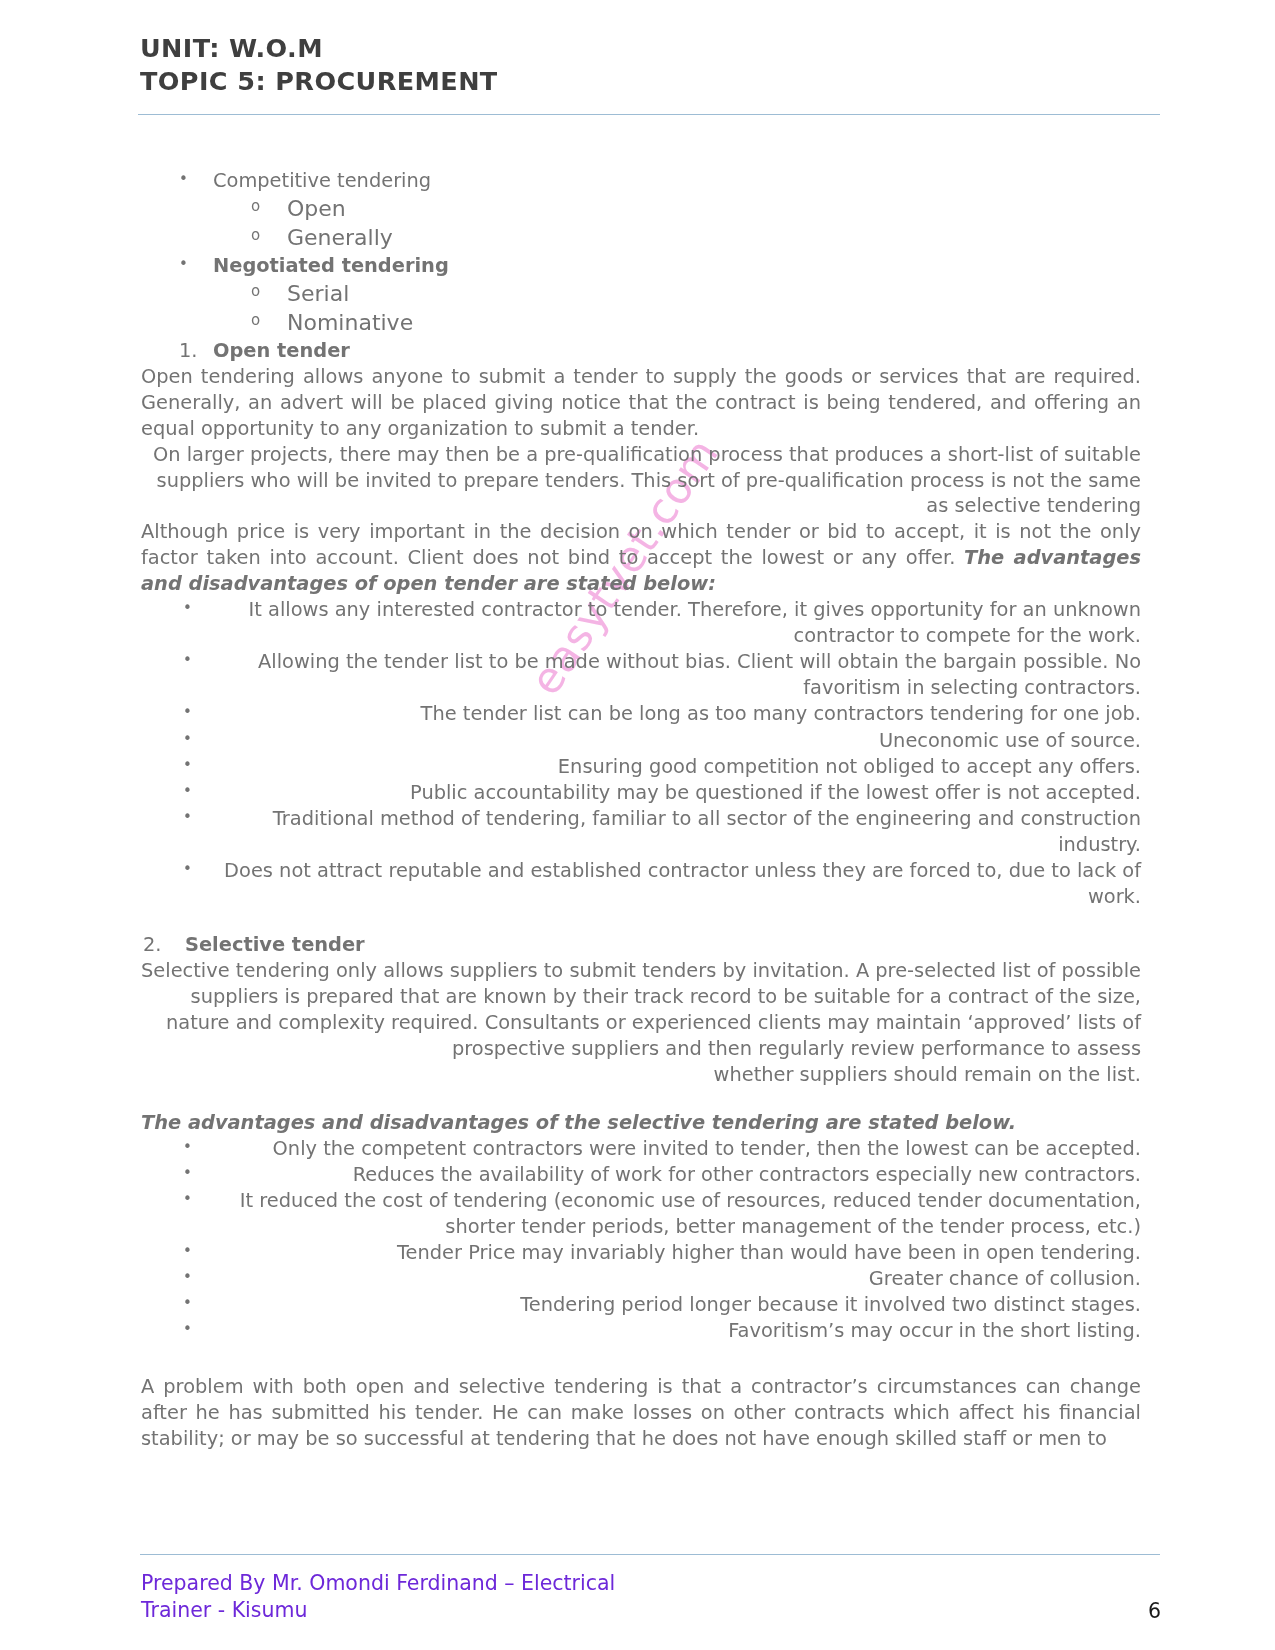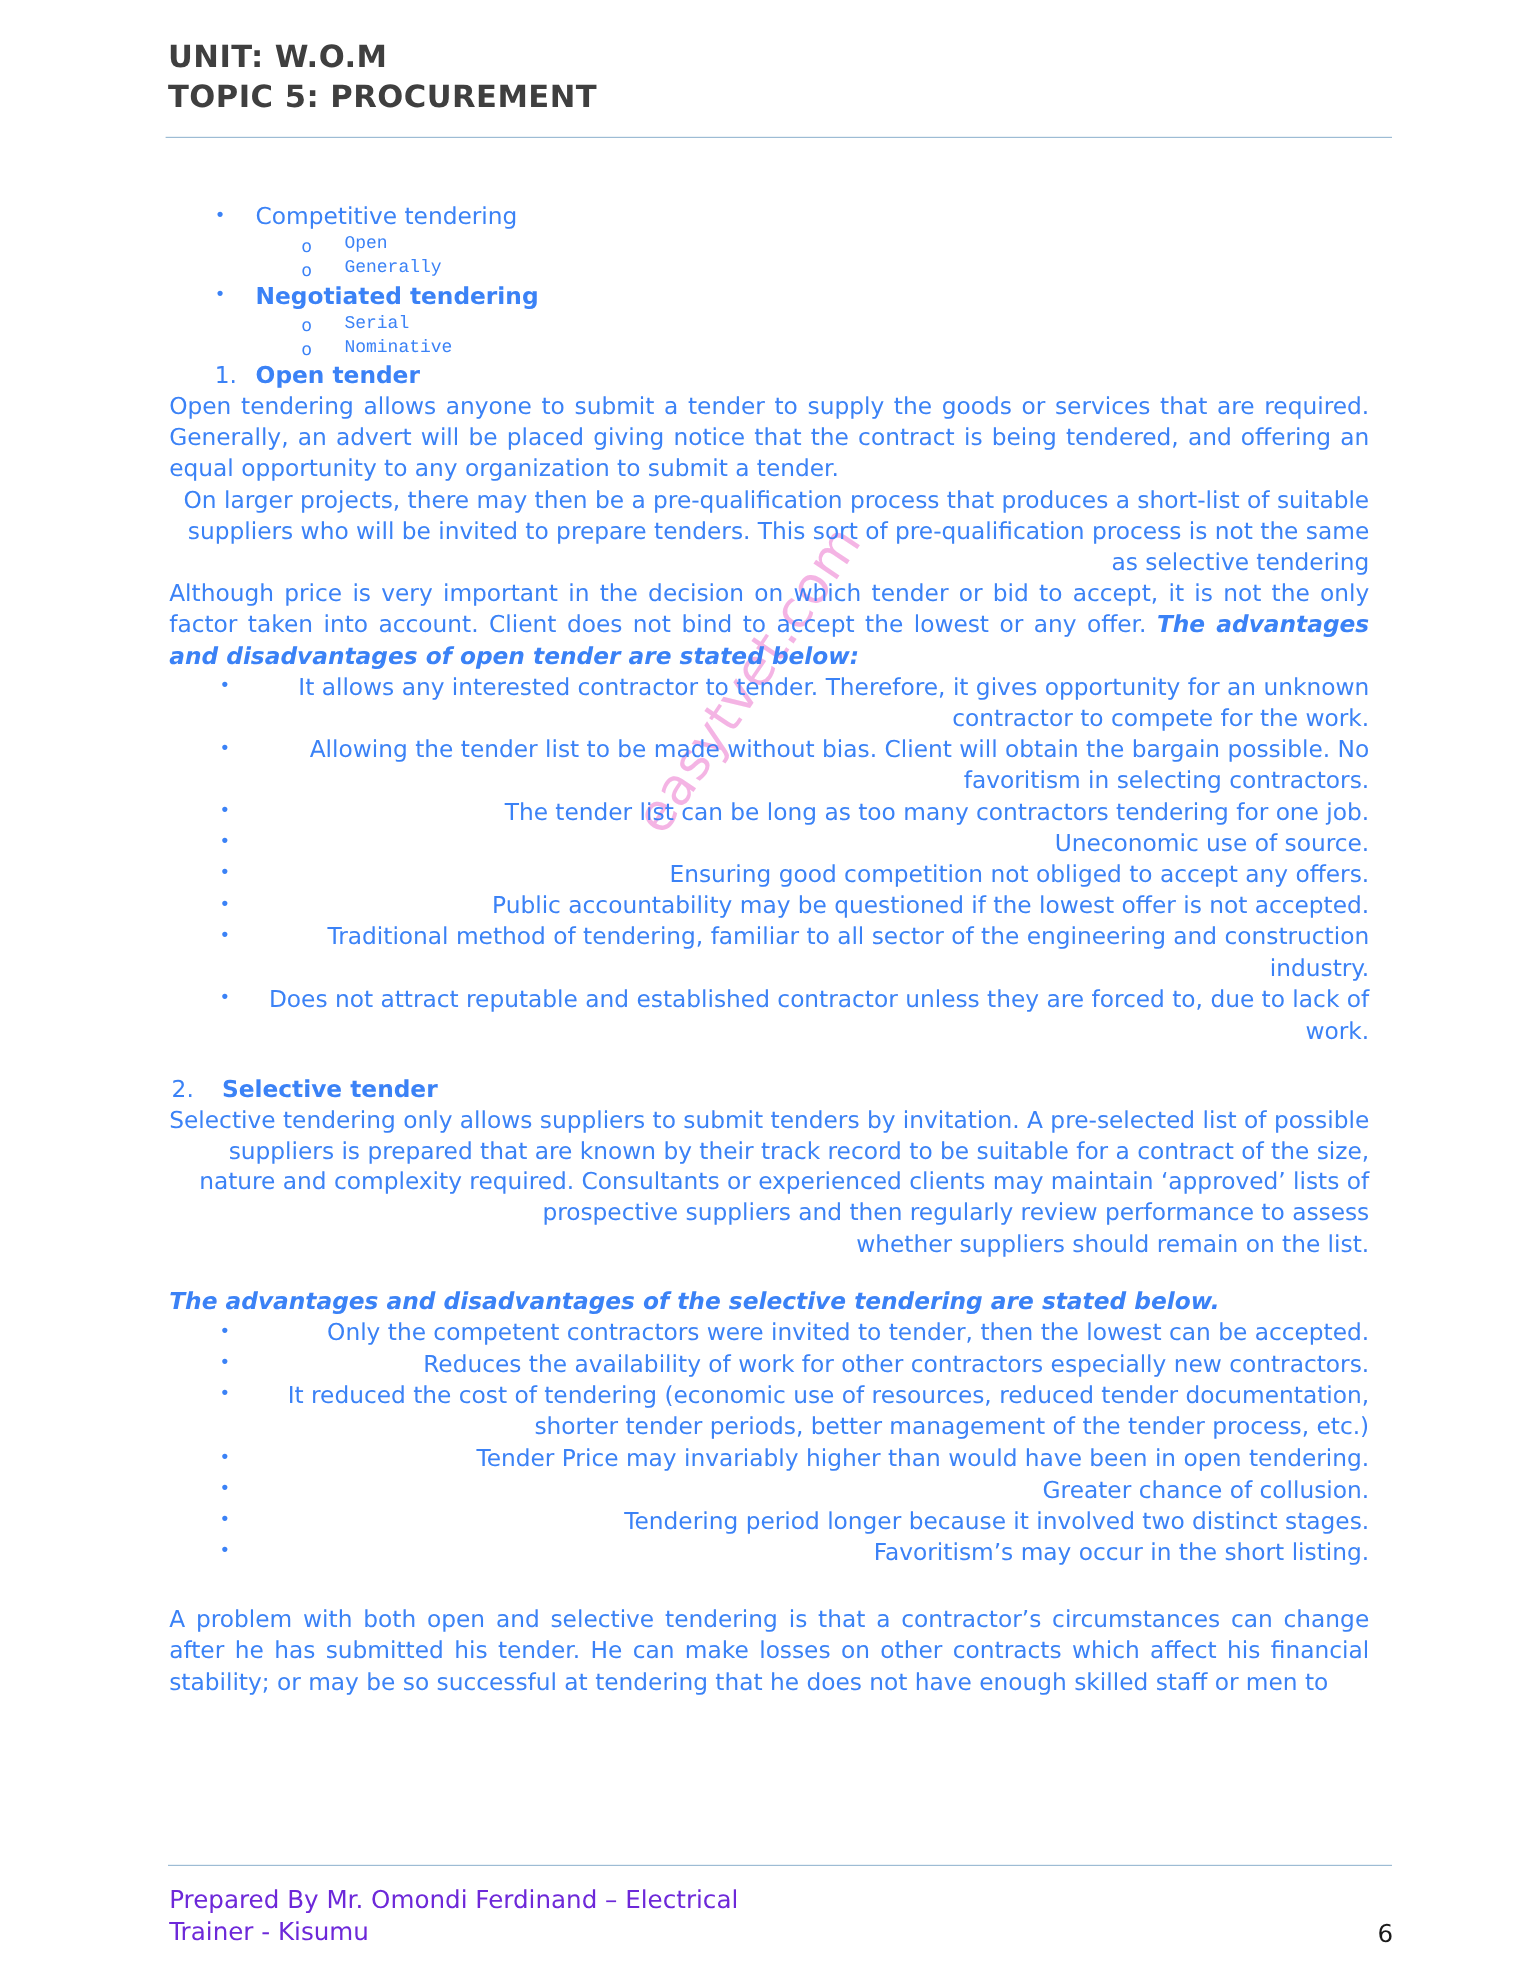--- a/index.html
+++ b/index.html
@@ -46,21 +46,21 @@
   }
 
   
   .content {
     position: absolute;
     left: 141px;
     top: 152px;
     width: 1000px;
     font-size: 19.4px;
     line-height: 1.33;
-    color: #3b82f6;
+    color: #737373;
   }
 
   p.para {
     margin: 0;
     font-size: 19.4px;
     line-height: 1.335;
     text-align: justify;
     text-justify: inter-word;
   }
   p.para.nojust { text-align: right; }
@@ -114,22 +114,21 @@
   
   ul.lvl2 {
     list-style: none;
     margin: 0;
     padding: 0;
   }
   ul.lvl2 > li {
     position: relative;
     padding-left: 146px;
     line-height: 1.34;
-    font-size: 15px;
-    font-family: Liberation Mono, monospace;
+    font-size: 22px;
   }
   ul.lvl2 > li::before {
     content: "o";
     position: absolute;
     left: 110px;
     top: 0px;
     font-size: 15px;
     line-height: 1.72;
   }
 

